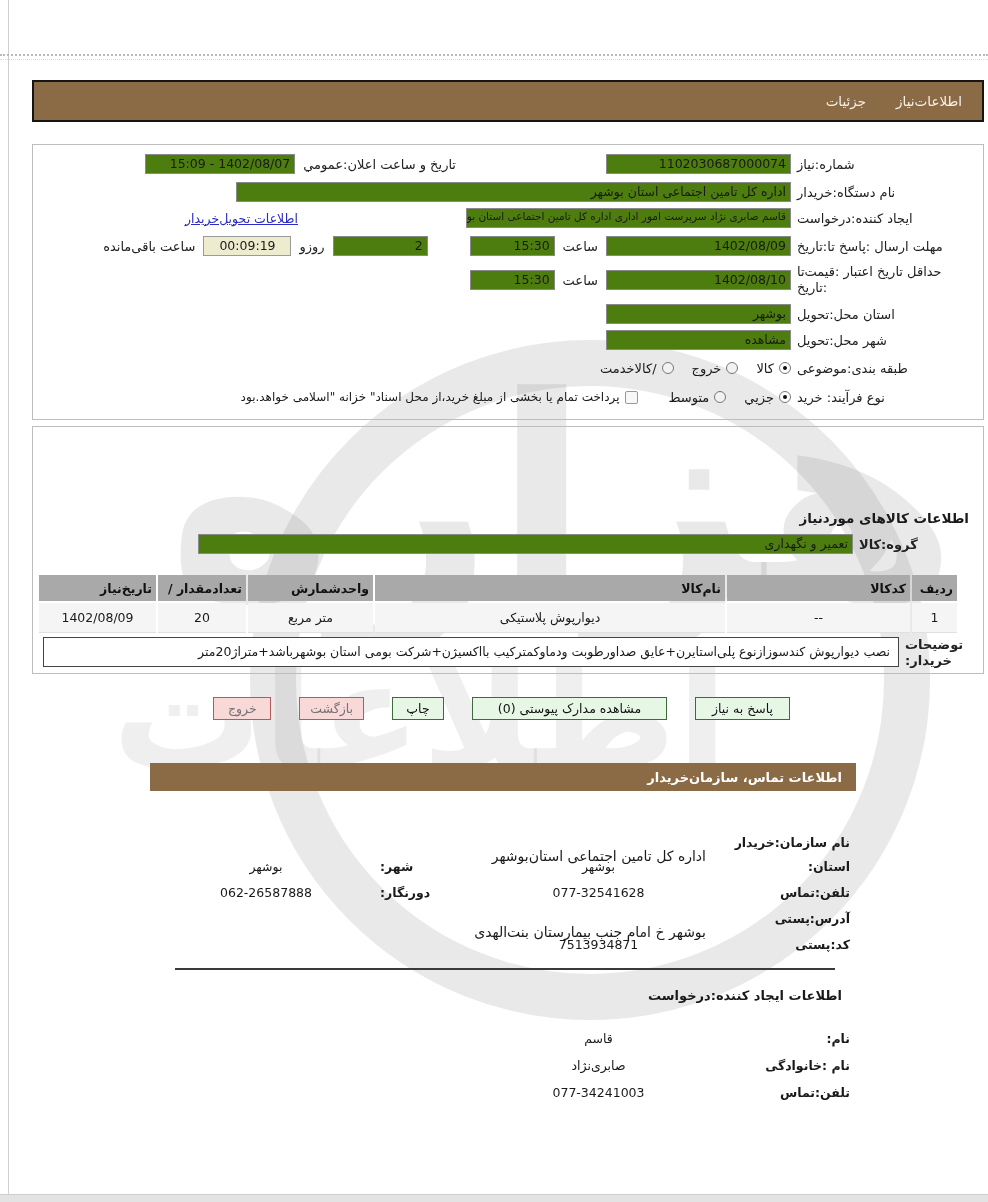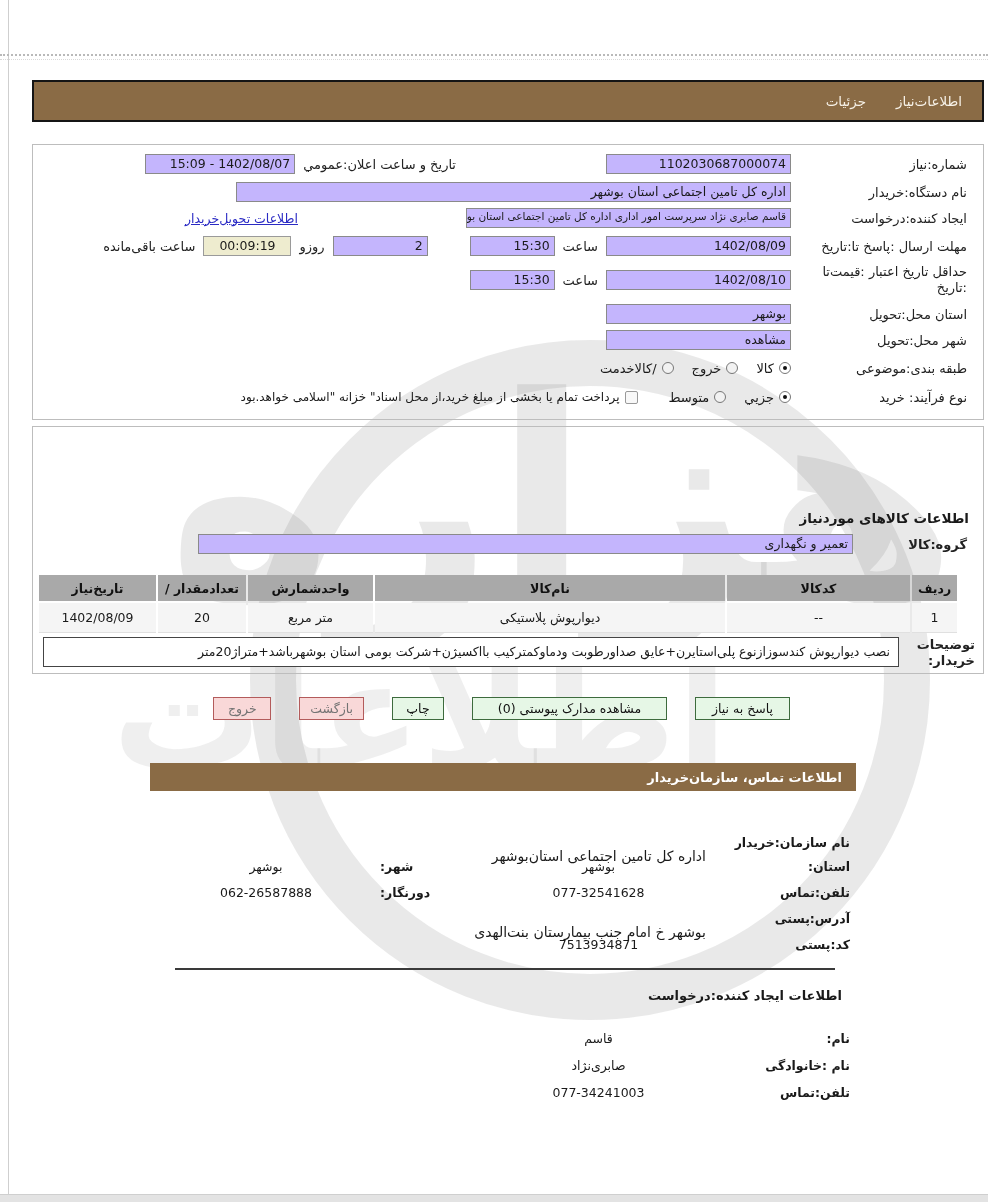--- a/index.html
+++ b/index.html
@@ -25,23 +25,23 @@
     background:var(--brown, #8a6b45); border:2px solid #151515; display:flex; align-items:center;
     gap:30px; padding:0 20px; color:#f7f2e8; font-size:13.5px; z-index:4; }
   .tabbar .tab { cursor:pointer; }
 
   
   .panel { position:absolute; left:32px; width:952px; border:1px solid #bdbdbd; background:transparent; z-index:4; }
   #panel1 { top:144px; height:276px; }
   #panel2 { top:426px; height:248px; }
 
   .frow { position:absolute; right:0; left:0; display:flex; align-items:center; height:22px; }
-  .lbl { width:192px; text-align:right; padding-left:6px; padding-right:16px; font-size:13px; color:#222; flex:0 0 auto; }
+  .lbl { width:192px; text-align:left; padding-left:6px; padding-right:16px; font-size:13px; color:#222; flex:0 0 auto; }
   .lbl2 { font-size:13px; color:#222; padding:0 8px; flex:0 0 auto; }
-  .inp { height:20px; border:1px solid #8a8a8a; background:#c4b5fd; text-align:right;
+  .inp { height:20px; border:1px solid #8a8a8a; background:#4d7c0f; text-align:right;
     padding:1px 4px; font-size:12.5px; overflow:hidden; white-space:nowrap; flex:0 0 auto; }
   .countdown { height:20px; border:1px solid #9a9a9a; background:#eeeccf; text-align:center;
     padding:1px 4px; font-size:12.5px; width:88px; flex:0 0 auto; }
   .radio { width:12px; height:12px; border:1px solid #777; border-radius:50%; background:#f2f2f2;
     display:inline-block; position:relative; flex:0 0 auto; margin-left:5px; }
   .radio.sel { background:#fff; }
   .radio.sel::after { content:""; position:absolute; left:3px; top:3px; width:4px; height:4px;
     border-radius:50%; background:#111; }
   .checkbox { width:13px; height:13px; border:1px solid #999; background:#f8f8f8; border-radius:2px;
     display:inline-block; flex:0 0 auto; margin-left:6px; }
@@ -50,21 +50,21 @@
 
   
   .bold { font-weight:bold; }
   .descbox { border:1px solid #444; background:#fff; width:665px; height:50px; font-size:12.5px;
     padding:2px 6px; line-height:1.6; text-align:right; overflow:hidden; }
   .remarkbox { border:1px solid #444; background:#fff; width:856px; height:30px; font-size:12.5px;
     padding:6px 8px; text-align:right; overflow:hidden; white-space:nowrap; }
 
   table.goods { position:absolute; top:146px; right:24px; border-collapse:separate; border-spacing:2px 2px; }
   table.goods th { background:#a9a9a9; color:#111; font-size:12.5px; font-weight:bold; height:26px;
-    text-align:center; padding:0 4px; }
+    text-align:right; padding:0 4px; }
   table.goods td { background:#f5f5f5; font-size:12.5px; height:30px; text-align:center; padding:0 4px;
     border-bottom:1px solid #e0e0e0; }
   .c-row{width:45px}.c-code{width:183px}.c-name{width:350px}.c-unit{width:125px}.c-qty{width:88px}.c-date{width:117px}
 
   
   .btnrow { position:absolute; top:697px; right:198px; display:flex; gap:28px; z-index:4; }
   .btn { height:23px; font-size:12.5px; display:flex; align-items:center; justify-content:center;
     padding:0 10px; cursor:pointer; white-space:nowrap; }
   .btn-green { background:#e6f7e6; border:1px solid #3d6b3d; color:#111; }
   .btn-pink { background:#f9d8d8; border:1px solid #b35b5b; color:#737373; }

